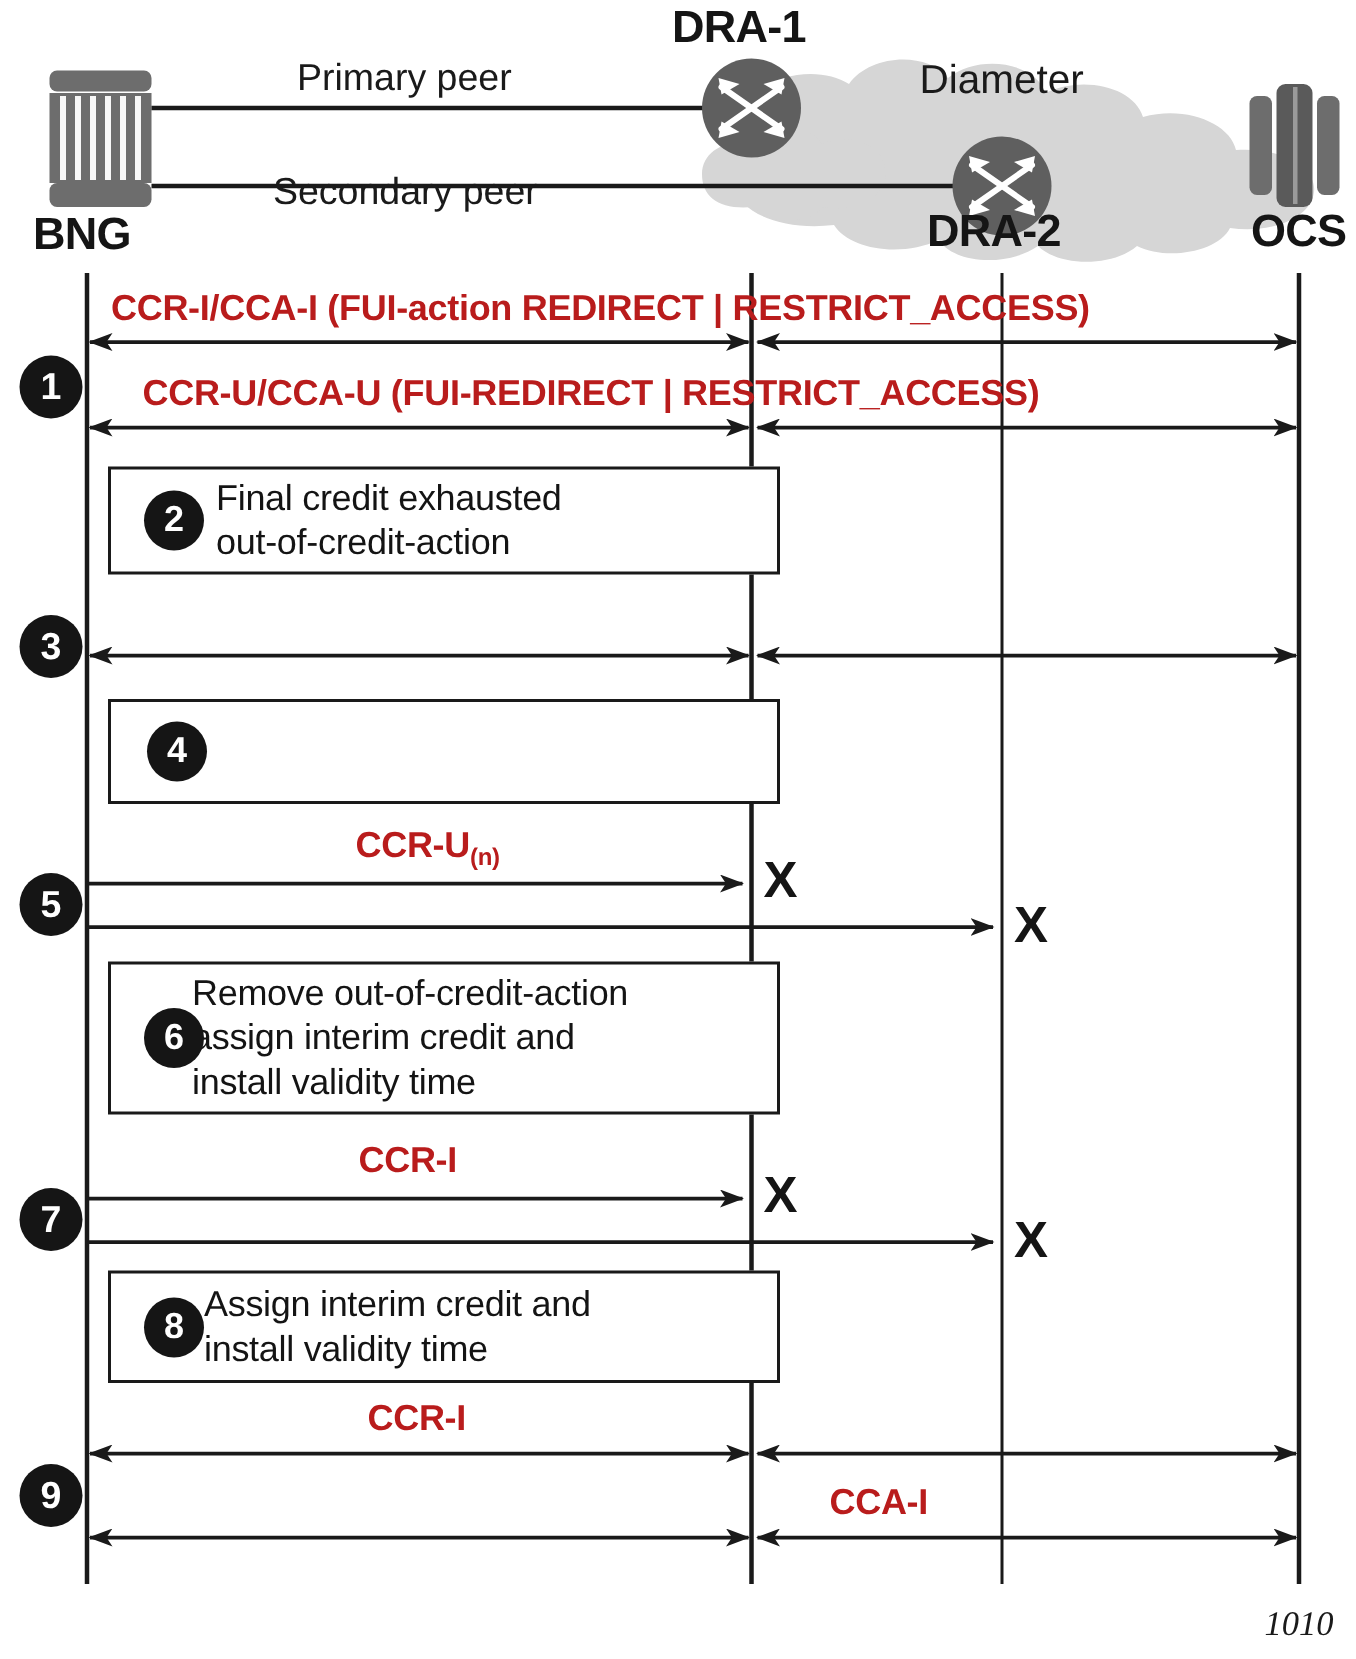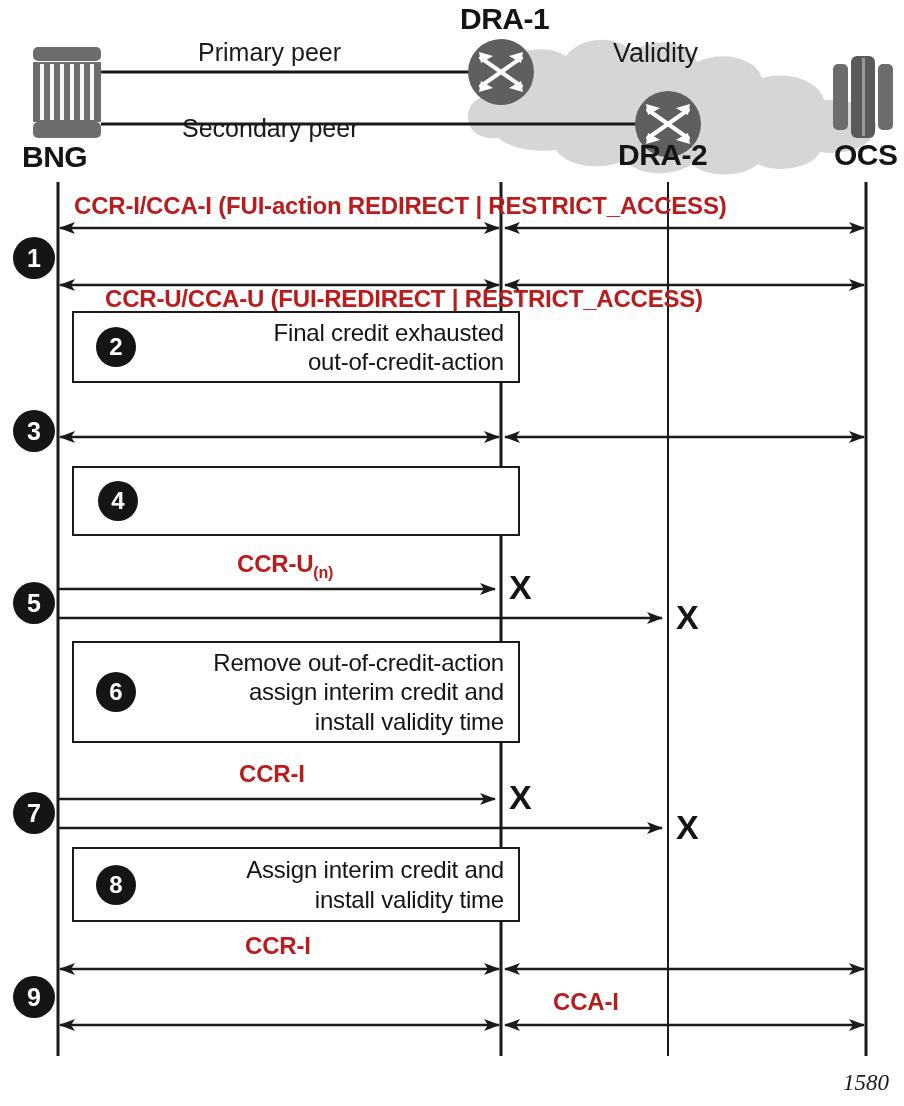--- a/index.html
+++ b/index.html
@@ -87,21 +87,21 @@
   .note {
     position: absolute;
     box-sizing: border-box;
     background: #ffffff;
     border: 2px solid #1a1a1a;
     display: flex;
     align-items: center;
   }
   .note .note-text {
     flex: 1;
-    text-align: right;
+    text-align: left;
     font-size: 24px;
     line-height: 1.22;
     color: #141414;
     padding-left: 6px;
     padding-right: 14px;
     white-space: pre-line;
     letter-spacing: -0.2px;
   }
 
   
@@ -244,37 +244,37 @@
 
     <g>
       <line x1="60" y1="969" x2="499" y2="969" stroke="#1a1a1a" stroke-width="2.5" marker-start="url(#arrStart)" marker-end="url(#arrEnd)"></line>
       <line x1="505" y1="969" x2="864" y2="969" stroke="#1a1a1a" stroke-width="2.5" marker-start="url(#arrStart)" marker-end="url(#arrEnd)"></line>
       <line x1="60" y1="1025" x2="499" y2="1025" stroke="#1a1a1a" stroke-width="2.5" marker-start="url(#arrStart)" marker-end="url(#arrEnd)"></line>
       <line x1="505" y1="1025" x2="864" y2="1025" stroke="#1a1a1a" stroke-width="2.5" marker-start="url(#arrStart)" marker-end="url(#arrEnd)"></line>
     </g>
   </svg>
 
   <div class="node-label" style="left:22px; top:140px;">BNG</div>
-  <div class="node-label" style="left:460px; top:2px;">DRA-1</div>
+  <div class="node-label" style="left:448px; top:2px;">DRA-1</div>
   <div class="node-label" style="left:618px; top:138px;">DRA-2</div>
   <div class="node-label" style="left:834px; top:138px;">OCS</div>
 
-  <div class="cloud-label" style="left:613px; top:38px;">Validity</div>
+  <div class="cloud-label" style="left:613px; top:38px;">Diameter</div>
 
   <div class="peer-label" style="left:182px; top:114px;">Secondary peer</div>
   <div class="peer-label" style="left:198px; top:38px;">Primary peer</div>
 
   <div class="badge" style="left:13px; top:237px;">1</div>
   <div class="badge" style="left:13px; top:410px;">3</div>
   <div class="badge" style="left:13px; top:582px;">5</div>
   <div class="badge" style="left:13px; top:792px;">7</div>
   <div class="badge" style="left:13px; top:976px;">9</div>
 
   <div class="msg-label" style="left:74px; top:192px;">CCR-I/CCA-I (FUI-action REDIRECT | RESTRICT_ACCESS)</div>
-  <div class="msg-label" style="left:105px; top:249px;margin-top:36px;">CCR-U/CCA-U (FUI-REDIRECT | RESTRICT_ACCESS)</div>
+  <div class="msg-label" style="left:95px; top:249px;">CCR-U/CCA-U (FUI-REDIRECT | RESTRICT_ACCESS)</div>
 
   <div class="note" style="left:72px; top:311px; width:448px; height:72px;">
     <div class="badge small" style="position:relative; left:22px; top:0; flex:0 0 auto;">2</div>
     <div class="note-text" style="padding-left:30px;">Final credit exhausted
 out-of-credit-action</div>
   </div>
 
 
   <div class="note" style="left:72px; top:466px; width:448px; height:70px;">
     <div class="badge small" style="position:relative; left:24px; top:0; flex:0 0 auto;">4</div>
@@ -299,15 +299,15 @@
 
   <div class="note" style="left:72px; top:847px; width:448px; height:75px;">
     <div class="badge small" style="position:relative; left:22px; top:0; flex:0 0 auto;">8</div>
     <div class="note-text" style="padding-left:22px;">Assign interim credit and
 install validity time</div>
   </div>
 
   <div class="msg-label" style="left:245px; top:932px;">CCR-I</div>
   <div class="msg-label" style="left:553px; top:988px;text-align:center;">CCA-I</div>
 
-  <div class="caption" style="left:843px; top:1070px;">1580</div>
+  <div class="caption" style="left:843px; top:1070px;">1010</div>
 
 </div>
 
 </body></html>

